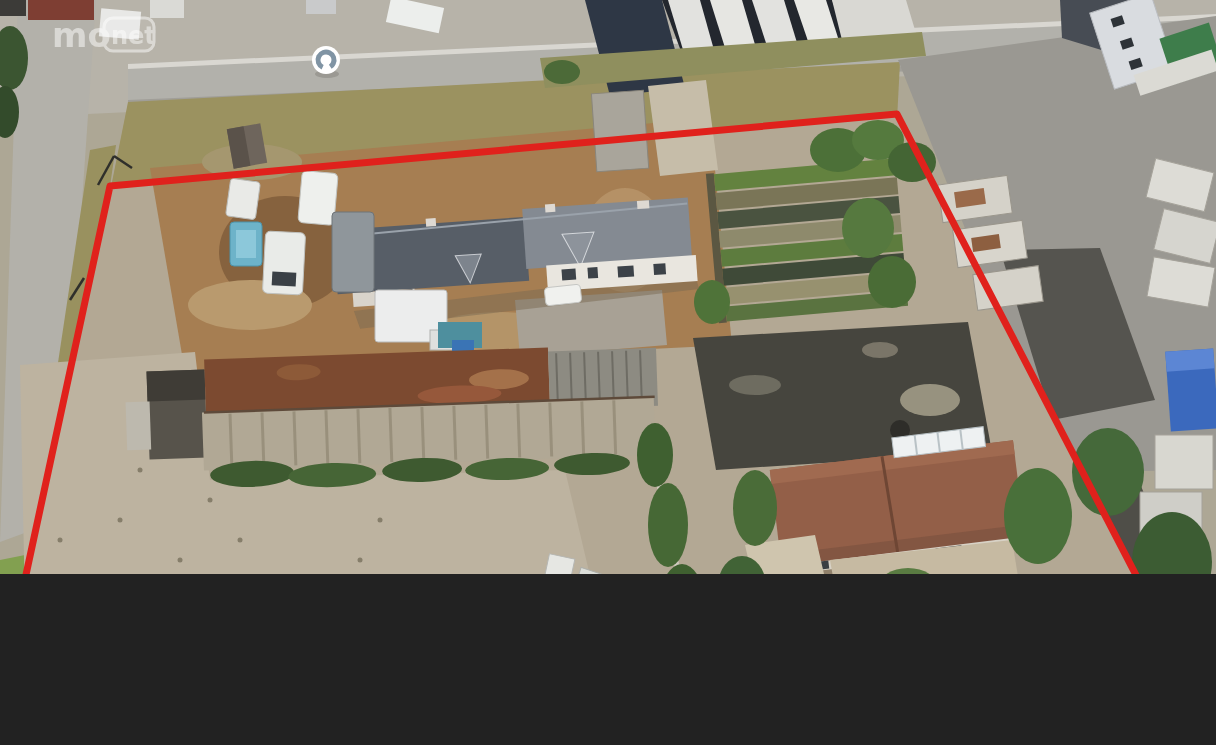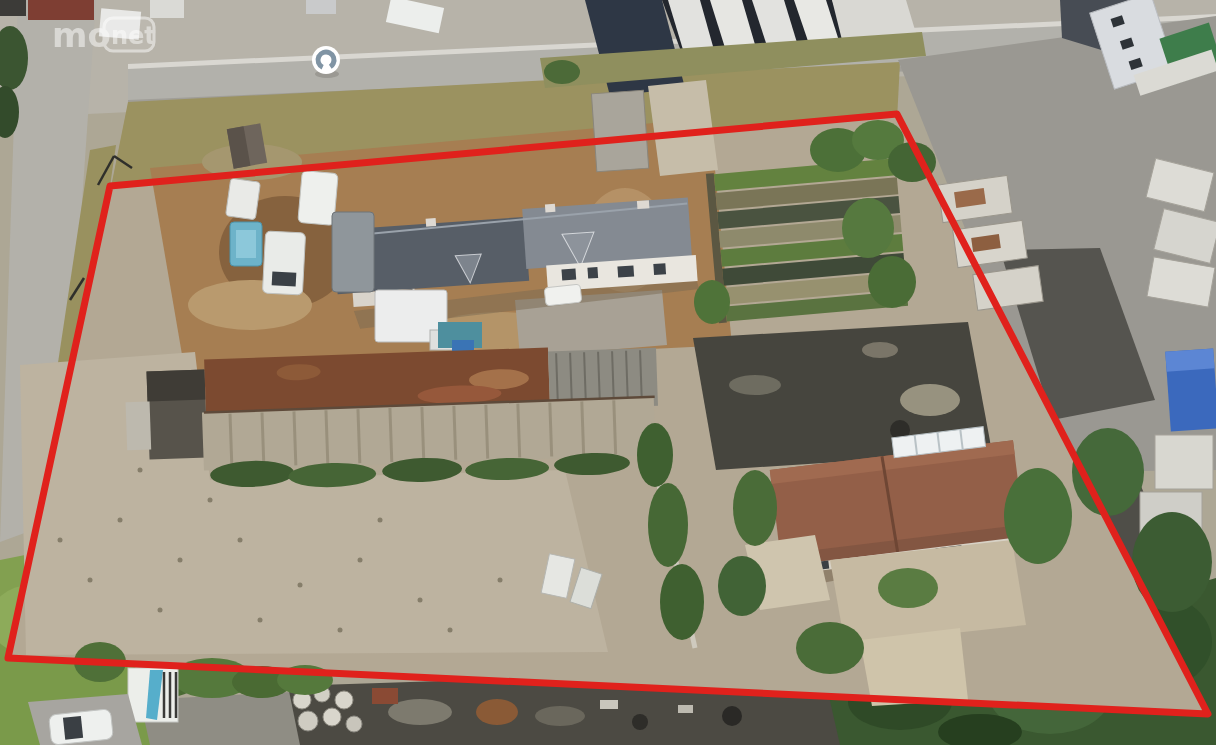--- a/index.html
+++ b/index.html
@@ -1,16 +1,16 @@
 <!DOCTYPE html>
 <html><head>
 <meta charset="utf-8">
 <style>
   html,body{margin:0;padding:0;background:#222;}
-  .stage{position:relative;width:1216px;height:745px;overflow:hidden;background:#c4b5fd;font-family:"DejaVu Sans",sans-serif;}
+  .stage{position:relative;width:1216px;height:574px;overflow:hidden;background:#c4b5fd;font-family:"DejaVu Sans",sans-serif;}
   svg{display:block;width:1216px;height:745px;}
   .wm-text{font-family:"DejaVu Sans",sans-serif;font-weight:bold;}
 </style>
 </head>
 <body>
 
 <div class="stage">
 <svg viewBox="0 0 1216 745" xmlns="http://www.w3.org/2000/svg">
 
   <rect x="0" y="0" width="1216" height="745" fill="#ada795"></rect>

